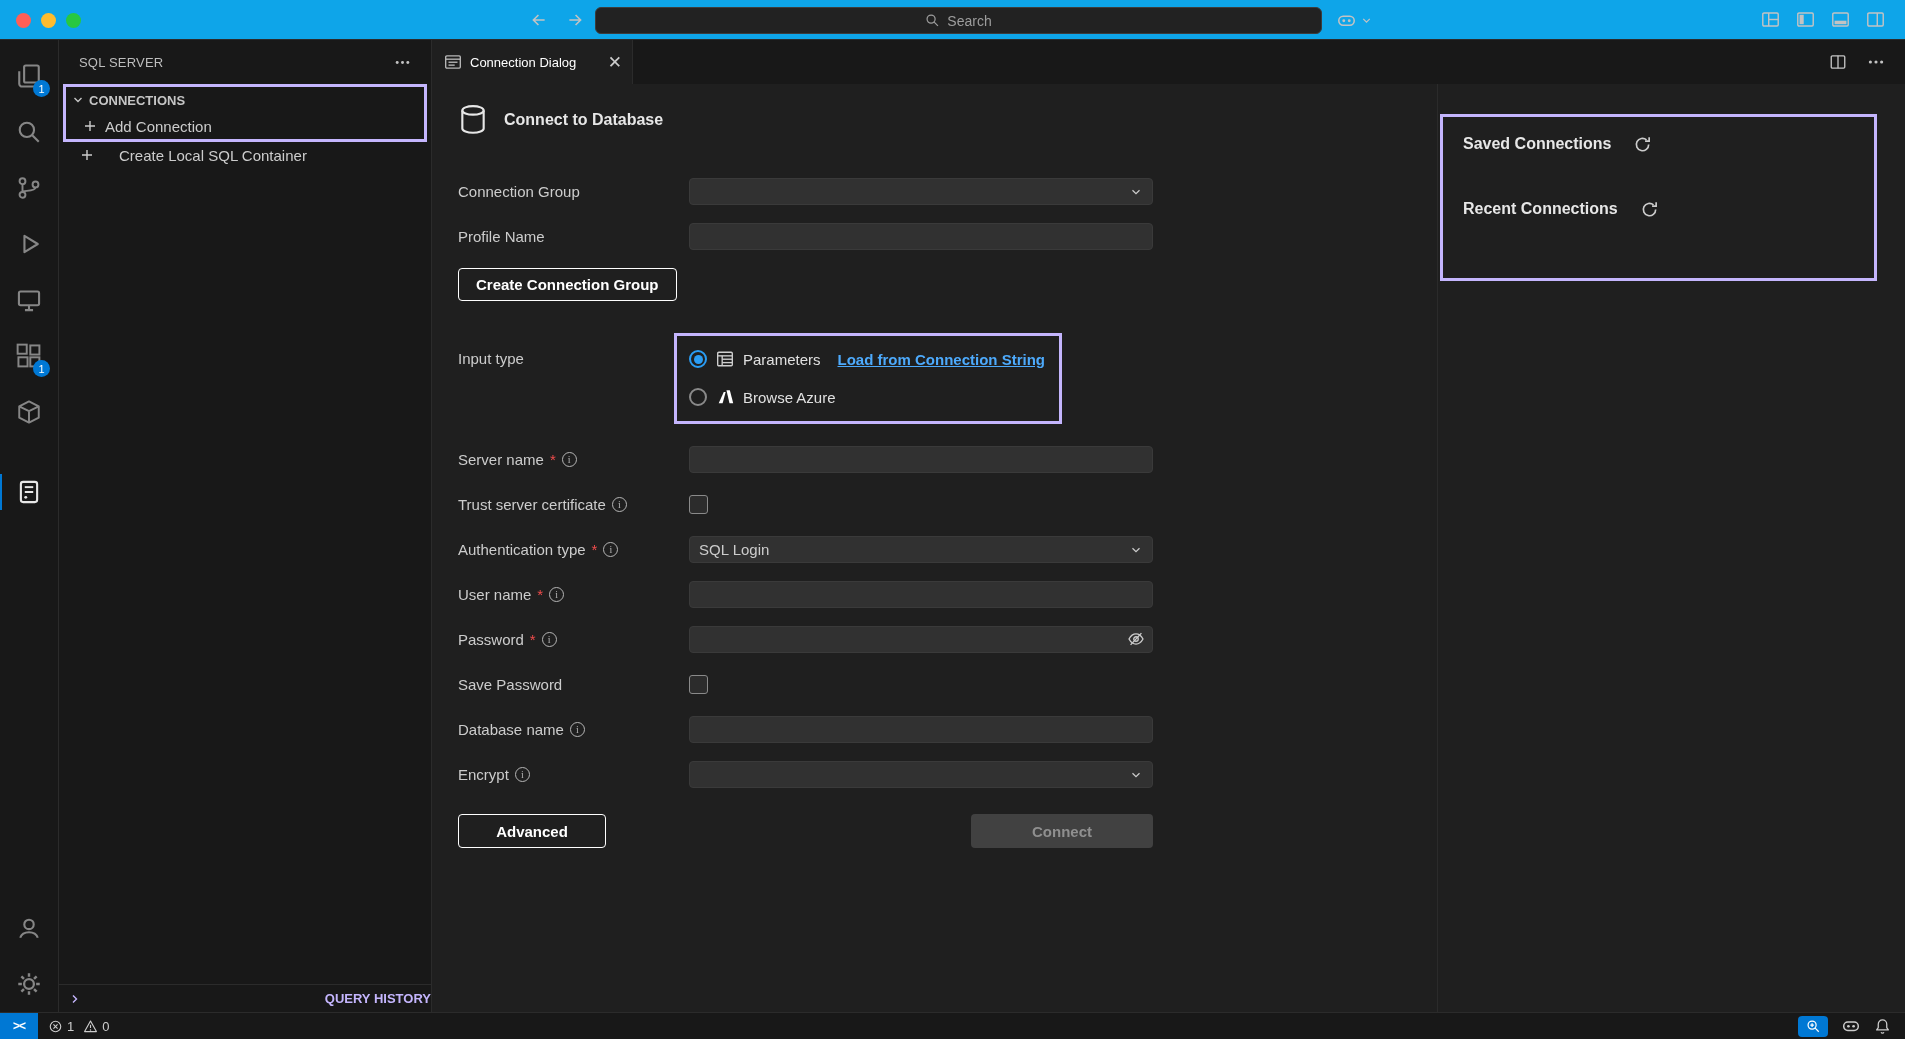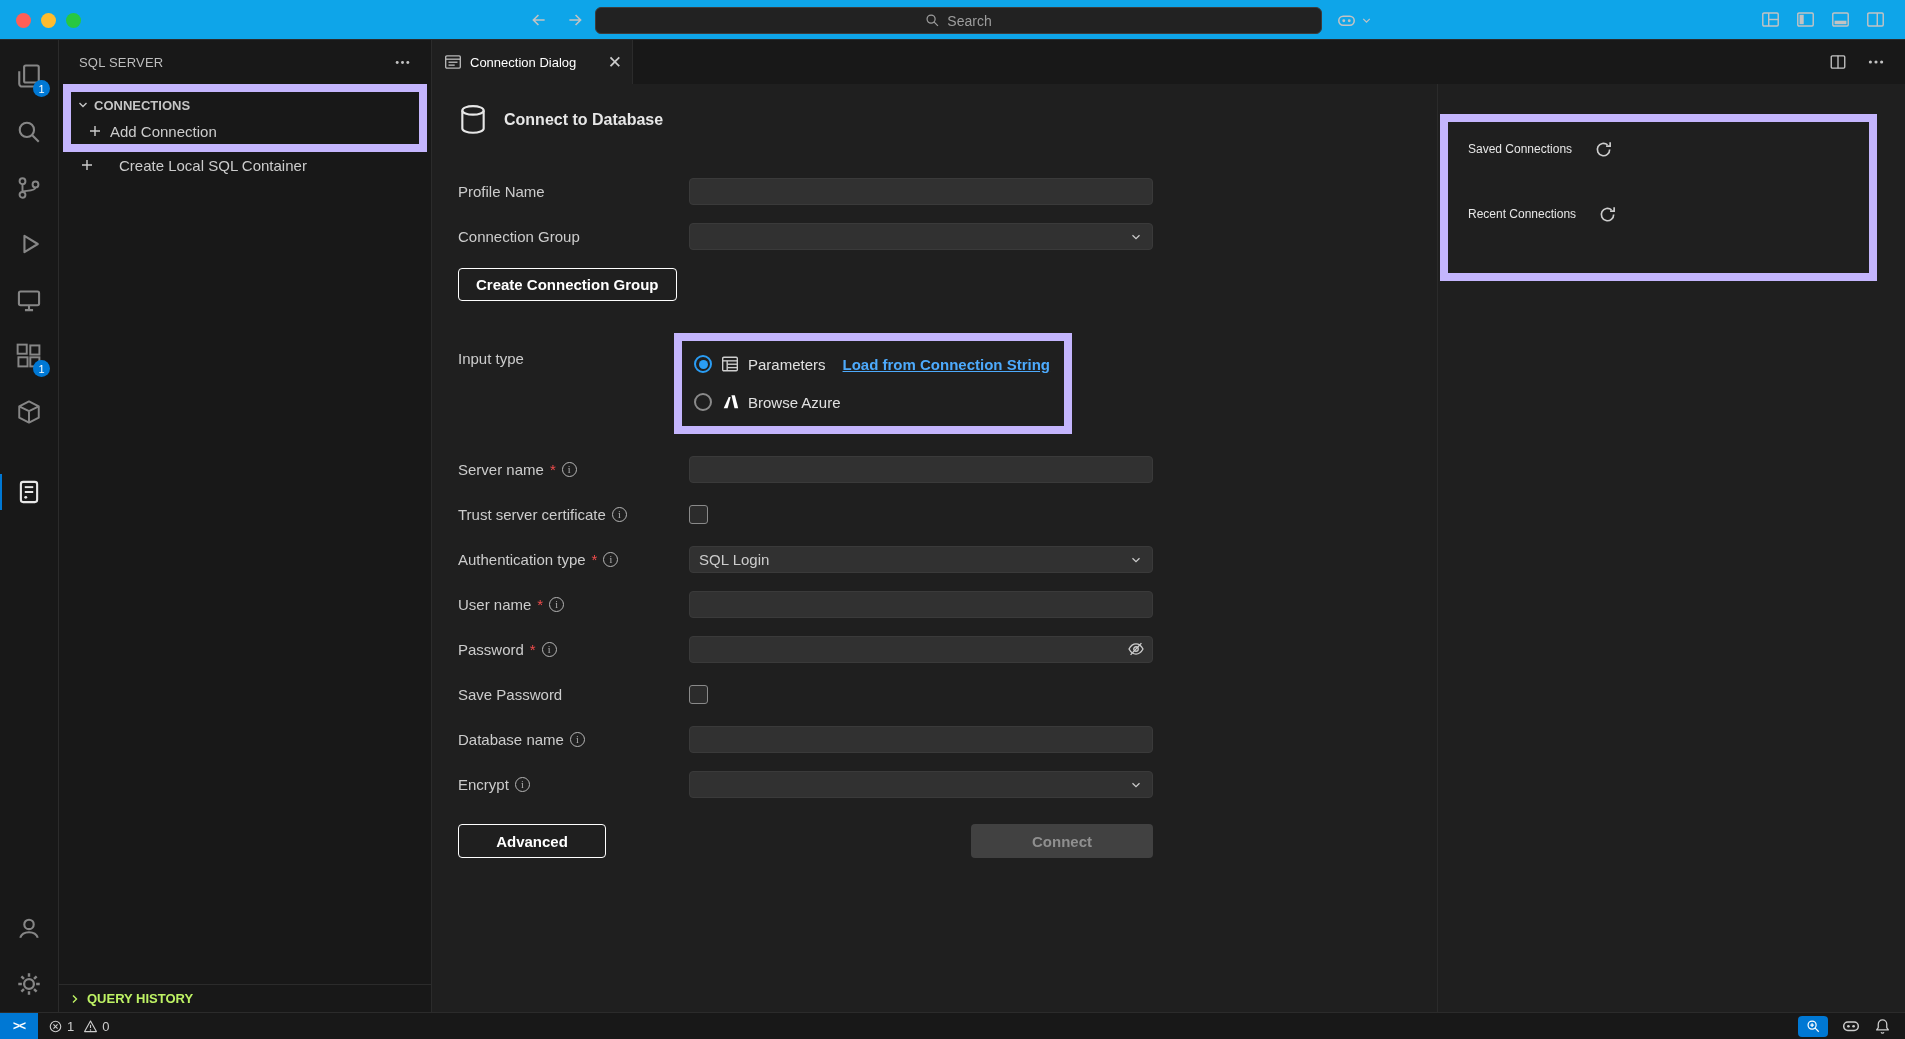--- a/index.html
+++ b/index.html
@@ -38,24 +38,24 @@
 
   
   .sidebar { flex:0 0 373px; background:#181818; border-right:1px solid #2b2b2b; display:flex; flex-direction:column; }
   .sidebar-header { flex:0 0 44px; display:flex; align-items:center; justify-content:space-between; padding:0 18px 0 20px; }
   .sidebar-title { font-size:13px; color:#bdbdbd; letter-spacing:.2px; }
   .section-header { height:26px; display:flex; align-items:center; gap:3px; padding-left:4px;
     font-size:13px; font-weight:bold; color:#c5c5c5; cursor:pointer; }
   .tree-item { height:26px; display:flex; align-items:center; gap:7px; padding-left:16px; font-size:15px; color:#cccccc; cursor:pointer; }
   .sidebar-spacer { flex:1 1 auto; }
   .qh-header { height:28px; border-top:1px solid #2b2b2b; display:flex; align-items:center; gap:4px; padding-left:8px;
-    font-size:13px; font-weight:bold; color:#bef264; cursor:pointer; }
-
-  
-  .annotation { border:8px solid #c4b5fd; }
+    font-size:13px; font-weight:bold; color:#c4b5fd; cursor:pointer;justify-content:space-between; }
+
+  
+  .annotation { border:3px solid #c4b5fd; }
   .sidebar-annotation { margin:0 4px; }
 
   
   .editor { flex:1 1 auto; display:flex; flex-direction:column; background:#1f1f1f; min-width:0; }
   .tabbar { flex:0 0 44px; background:#181818; display:flex; align-items:stretch; }
   .tab { width:201px; background:#1f1f1f; border-right:1px solid #2b2b2b; display:flex; align-items:center; gap:8px; padding:0 10px 0 12px; cursor:pointer; }
   .tab-title { font-size:13px; color:#ffffff; white-space:nowrap; }
   .tab-close { color:#cccccc; font-size:17px; line-height:1; margin-left:auto; cursor:pointer; }
   .editor-actions { margin-left:auto; display:flex; align-items:center; gap:16px; padding-right:18px; color:#c3c3c3; }
 
@@ -96,21 +96,21 @@
   .buttons-row { display:flex; justify-content:space-between; width:695px; }
   .advanced-btn { width:148px; height:34px; }
   .connect-btn { width:182px; height:34px; background:#414141; border:none; border-radius:4px;
     color:#8f8f8f; font-size:15px; font-weight:bold; font-family:inherit; cursor:default; }
 
   
   .right-panel { flex:0 0 468px; border-left:1px solid #2b2b2b; background:#1f1f1f; }
   .rp-annotation { margin:30px 0 0 2px; width:437px; height:167px; padding:15px 0 0 20px; }
   .rp-row { display:flex; align-items:center; gap:22px; height:24px; }
   .rp-row.recent { margin-top:41px; }
-  .rp-title { font-size:12px; font-weight:normal; color:#e7e7e7; }
+  .rp-title { font-size:16px; font-weight:bold; color:#e7e7e7; }
   .rp-refresh { color:#cccccc; cursor:pointer; display:flex; }
 
   
   .statusbar { flex:0 0 27px; background:#181818; border-top:1px solid #2b2b2b; display:flex; align-items:center; font-size:13px; color:#cccccc; }
   .remote-btn { width:38px; height:100%; background:#0078d4; color:#ffffff; display:flex; align-items:center; justify-content:center;
     font-weight:bold; font-size:12px; letter-spacing:-1px; cursor:pointer; }
   .problems { display:flex; align-items:center; gap:4px; margin-left:10px; cursor:pointer; }
   .problems svg { width:15px; height:15px; }
   .sb-right { margin-left:auto; display:flex; align-items:center; gap:14px; padding-right:14px; }
   .zoom-btn { width:30px; height:21px; background:#0078d4; border-radius:4px; color:#ffffff;
@@ -345,35 +345,35 @@
                 <ellipse cx="14" cy="6" rx="10" ry="4" fill="none" stroke="#e7e7e7" stroke-width="2"></ellipse>
                 <path d="M4 6v17c0 2.2 4.5 4 10 4s10-1.8 10-4V6" fill="none" stroke="#e7e7e7" stroke-width="2"></path>
               </svg>
             <h1 class="dialog-title">Connect to Database</h1>
           </div>
 
           <div class="form">
 
             <div class="form-row">
               <div class="form-label">
-                <span>Profile Name</span>
-              </div>
-              <input class="text-input" type="text" style="">
-            </div>
-
-            <div class="form-row">
-              <div class="form-label">
                 <span>Connection Group</span>
               </div>
               <div class="dropdown">
                 <span></span>
                 <svg width="14" height="14" viewBox="0 0 16 16">
                     <path d="M4 6l4 4 4-4" fill="none" stroke="currentColor" stroke-width="1.4"></path>
                   </svg>
               </div>
+            </div>
+
+            <div class="form-row">
+              <div class="form-label">
+                <span>Profile Name</span>
+              </div>
+              <input class="text-input" type="text" style="">
             </div>
 
             <div class="create-group-row">
               <button class="secondary-btn">Create Connection Group</button>
             </div>
 
             <div class="form-row input-type-row">
               <div class="form-label">
                 <span>Input type</span>
               </div>

